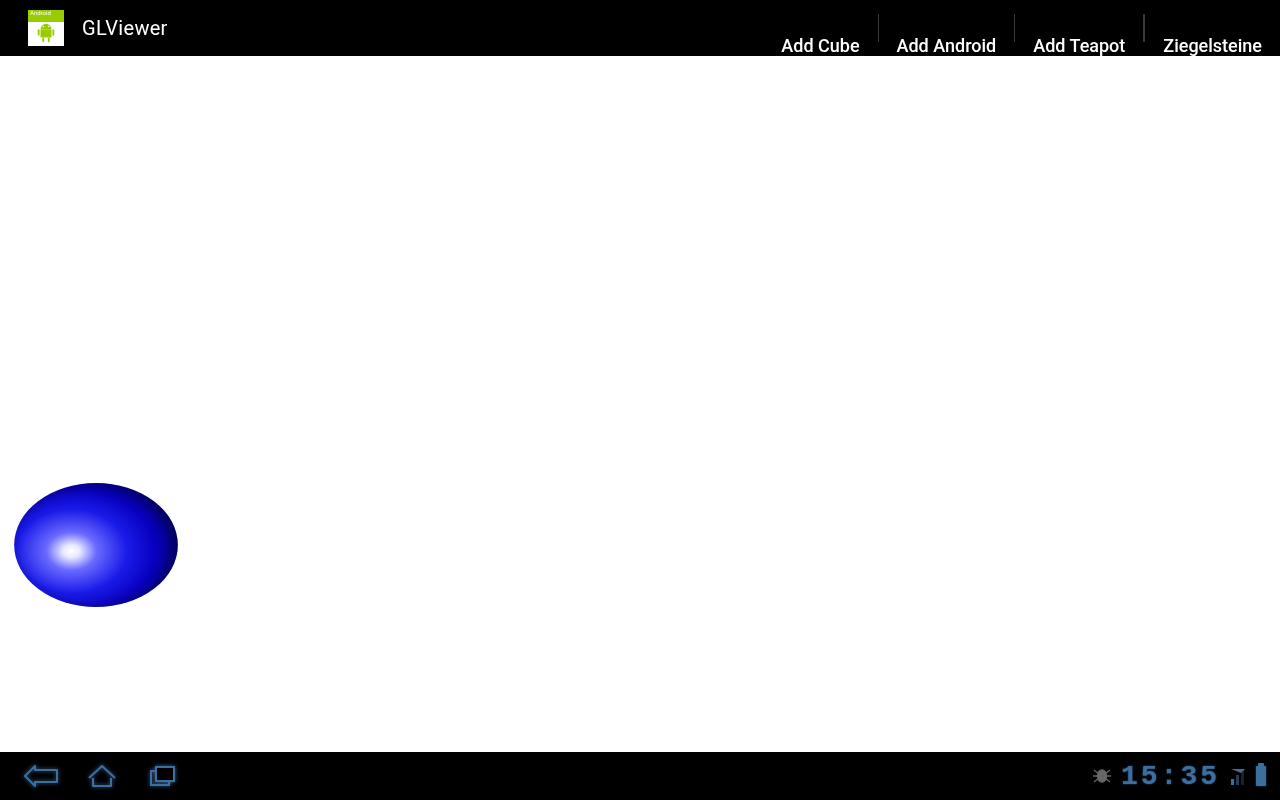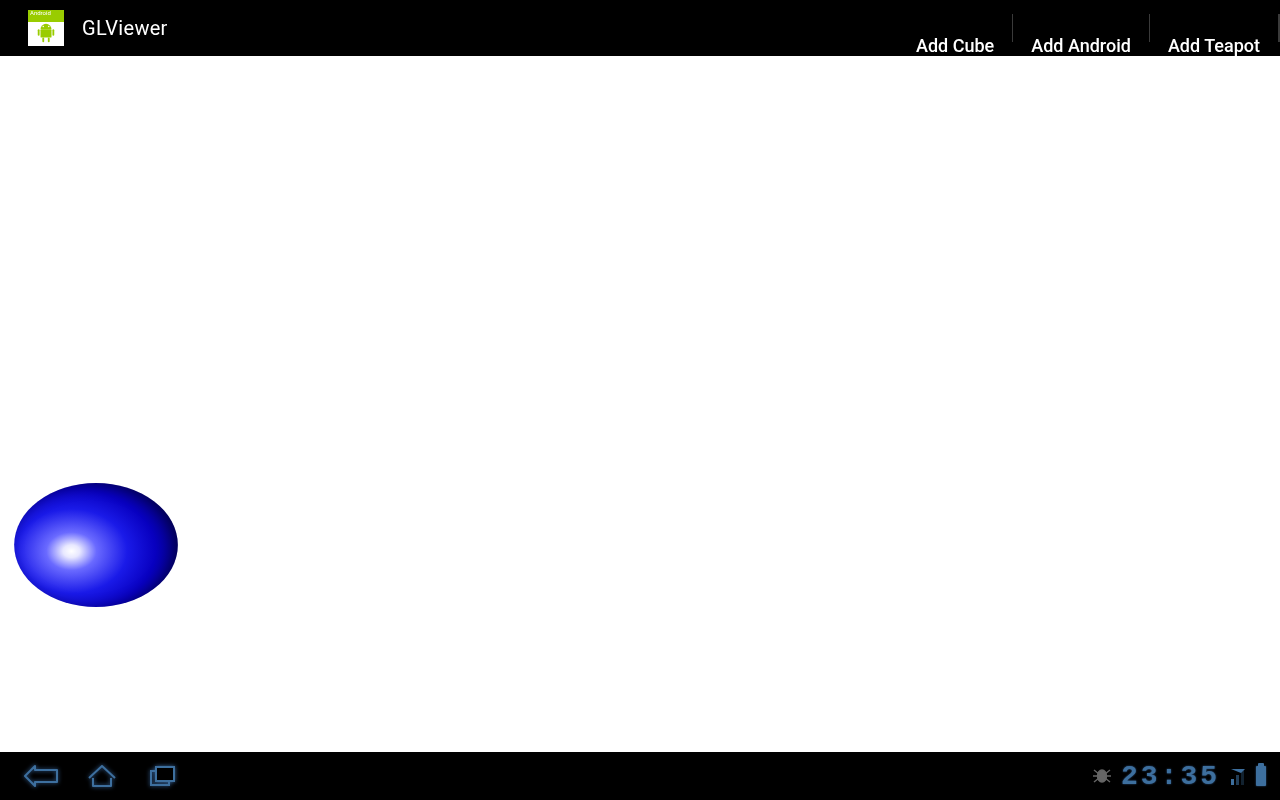--- a/index.html
+++ b/index.html
@@ -96,20 +96,21 @@
   <div class="app-title">GLViewer</div>
 
   <div class="action-items">
     <div class="action-item">Add Cube</div>
     <div class="action-sep"></div>
     <div class="action-item">Add Android</div>
     <div class="action-sep"></div>
     <div class="action-item">Add Teapot</div>
     <div class="action-sep"></div>
     <div class="action-sep"></div>
+    <div class="action-item">Ziegelsteine</div>
   </div>
 </div>
 
 <div class="gl-surface">
   <div class="sphere-object" style="left:34px;top:427px;width:124px;height:124px;"></div>
 </div>
 
 <div class="system-bar">
   <div class="nav-buttons">
     <div class="nav-btn">
@@ -133,21 +134,21 @@
 
   <div class="status-area">
     <span class="bee-icon">
       <svg width="22" height="18" viewBox="0 0 22 18">
         <g stroke="#666" stroke-width="1.4" fill="none">
           <ellipse cx="11" cy="9" rx="4.5" ry="6" fill="#666"></ellipse>
           <path d="M3 3 L8 7 M19 3 L14 7 M2 9 H7 M20 9 H15 M3 15 L8 11 M19 15 L14 11"></path>
         </g>
       </svg>
     </span>
-    <span class="clock">23:35</span>
+    <span class="clock">15:35</span>
     <span class="wifi-icon">
       <svg width="20" height="22" viewBox="0 0 20 22">
         <g fill="#3d6f9e">
           <rect x="3" y="14" width="3" height="6"></rect>
           <rect x="8" y="10" width="3" height="10" opacity=".55"></rect>
           <rect x="13" y="5" width="3" height="15" opacity=".3"></rect>
           <path d="M3 4 L17 4 L13 8 Z"></path>
         </g>
       </svg>
     </span>

